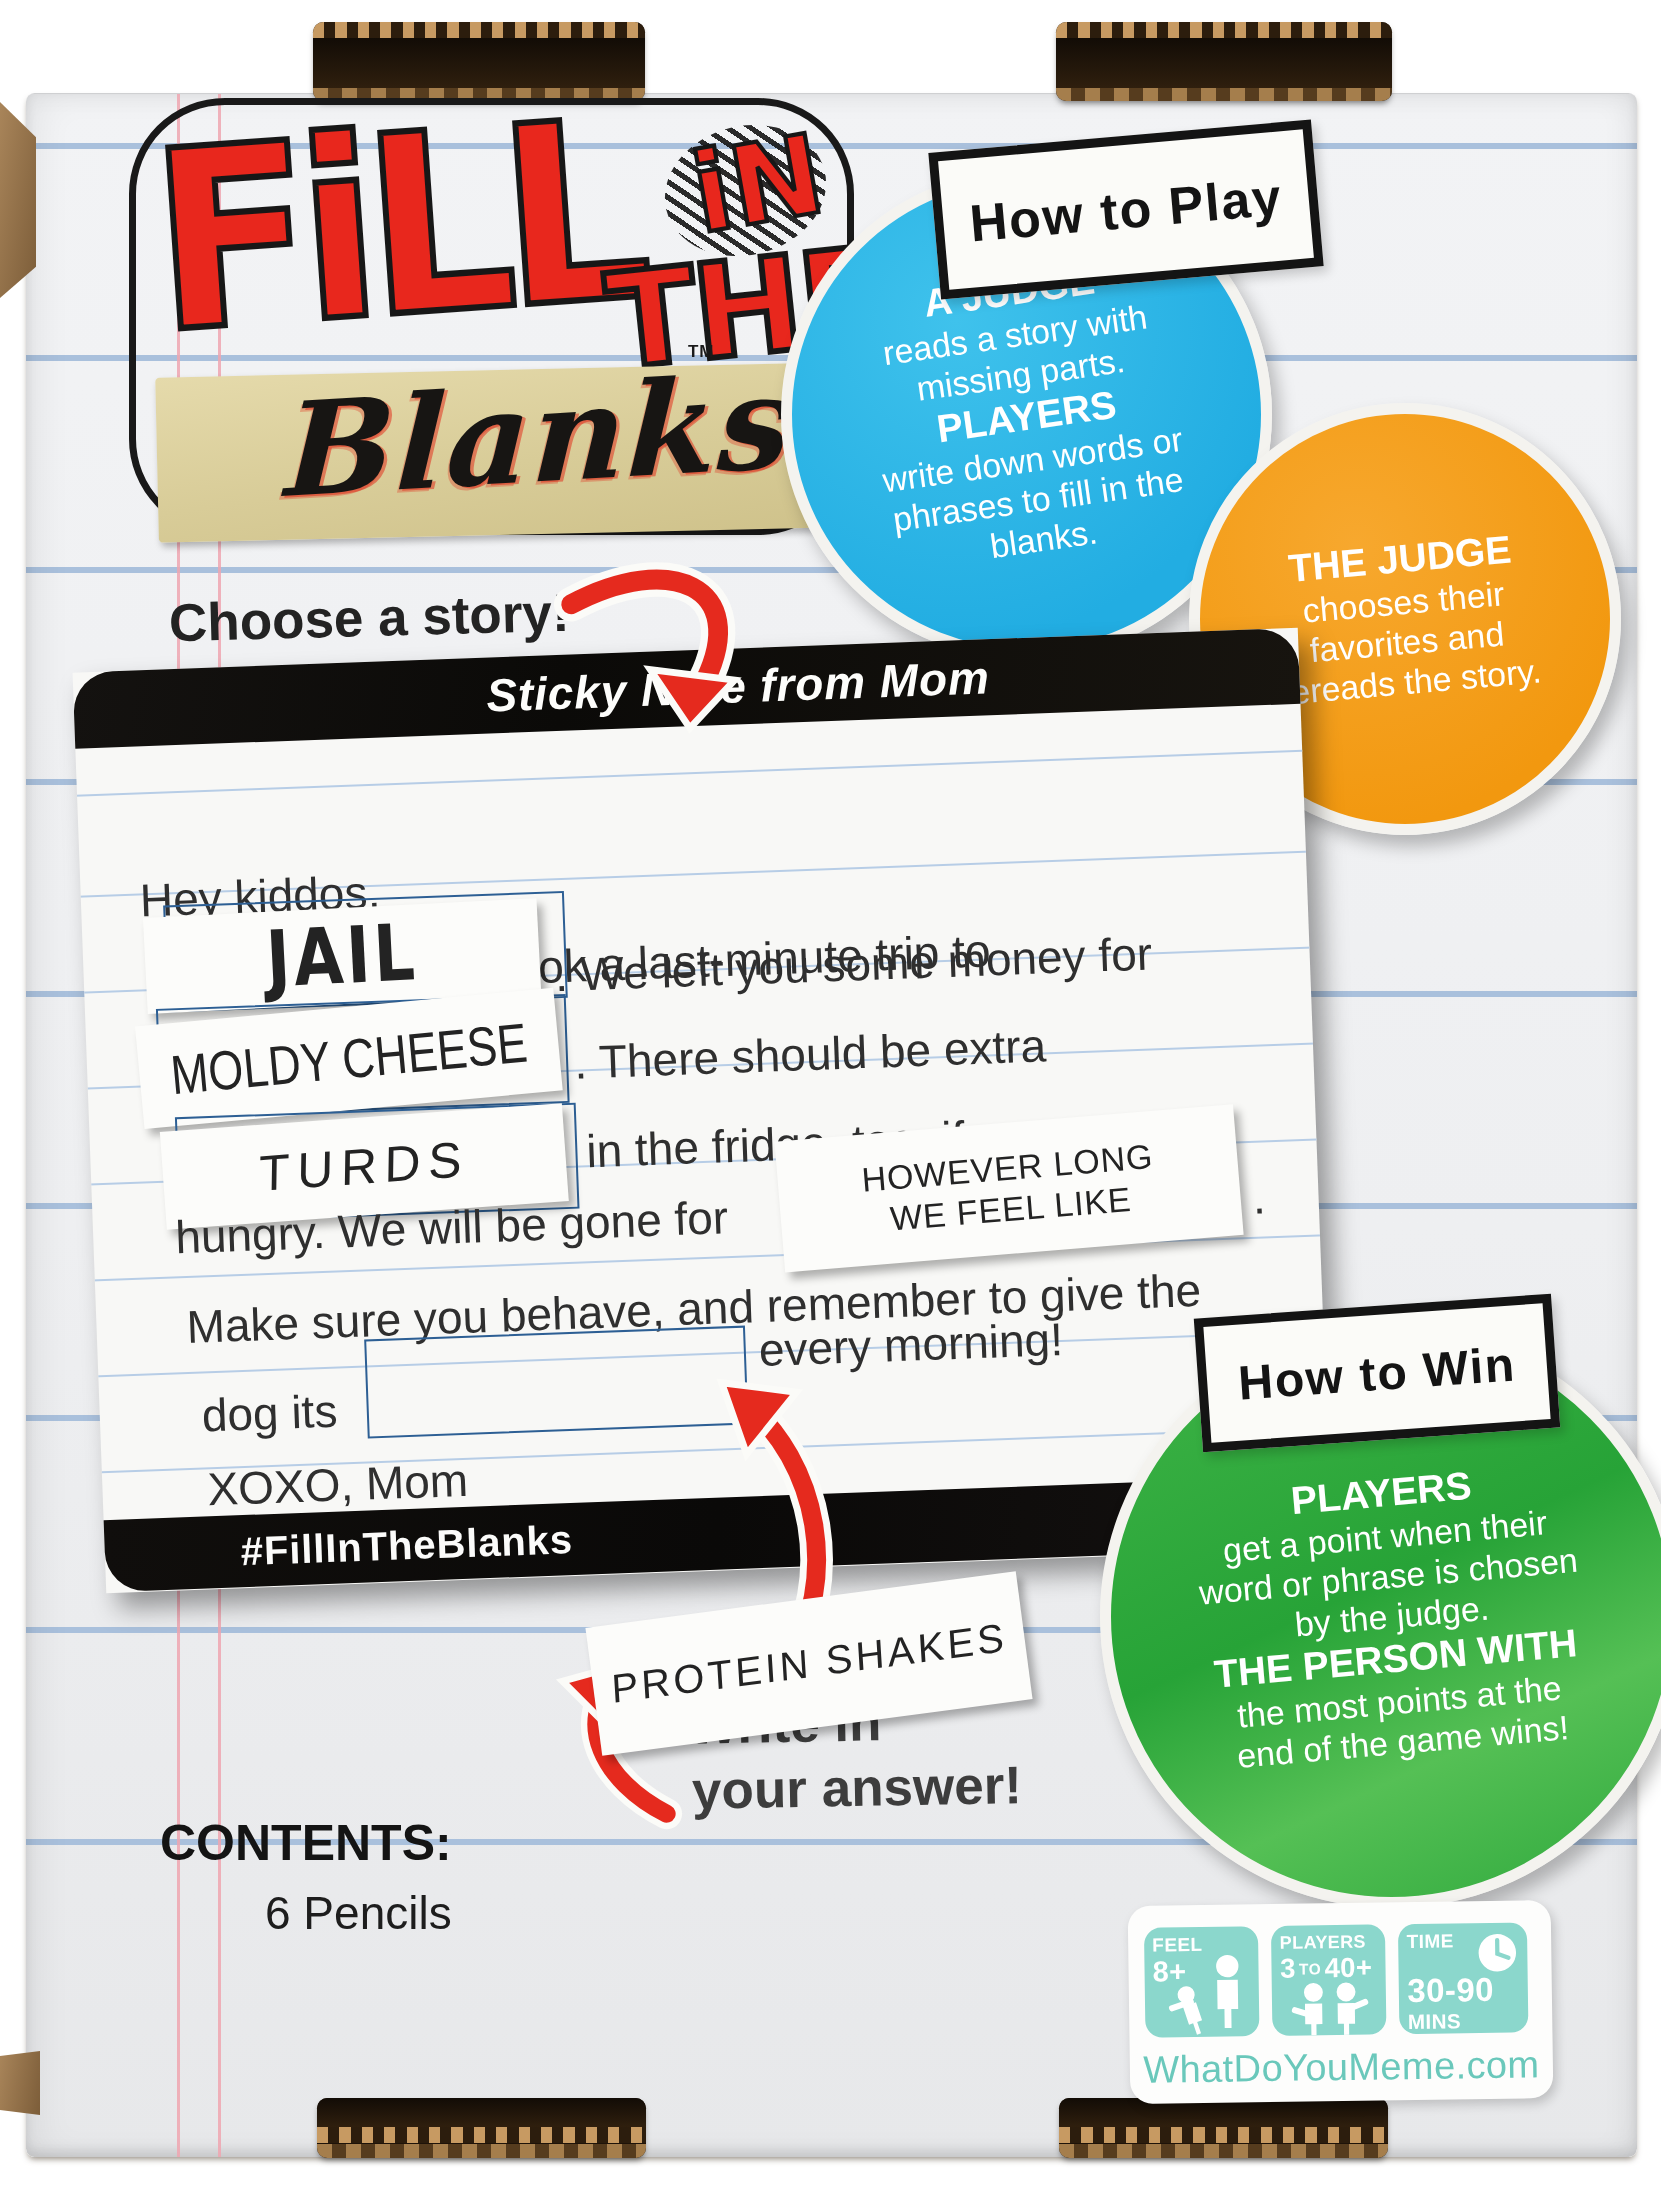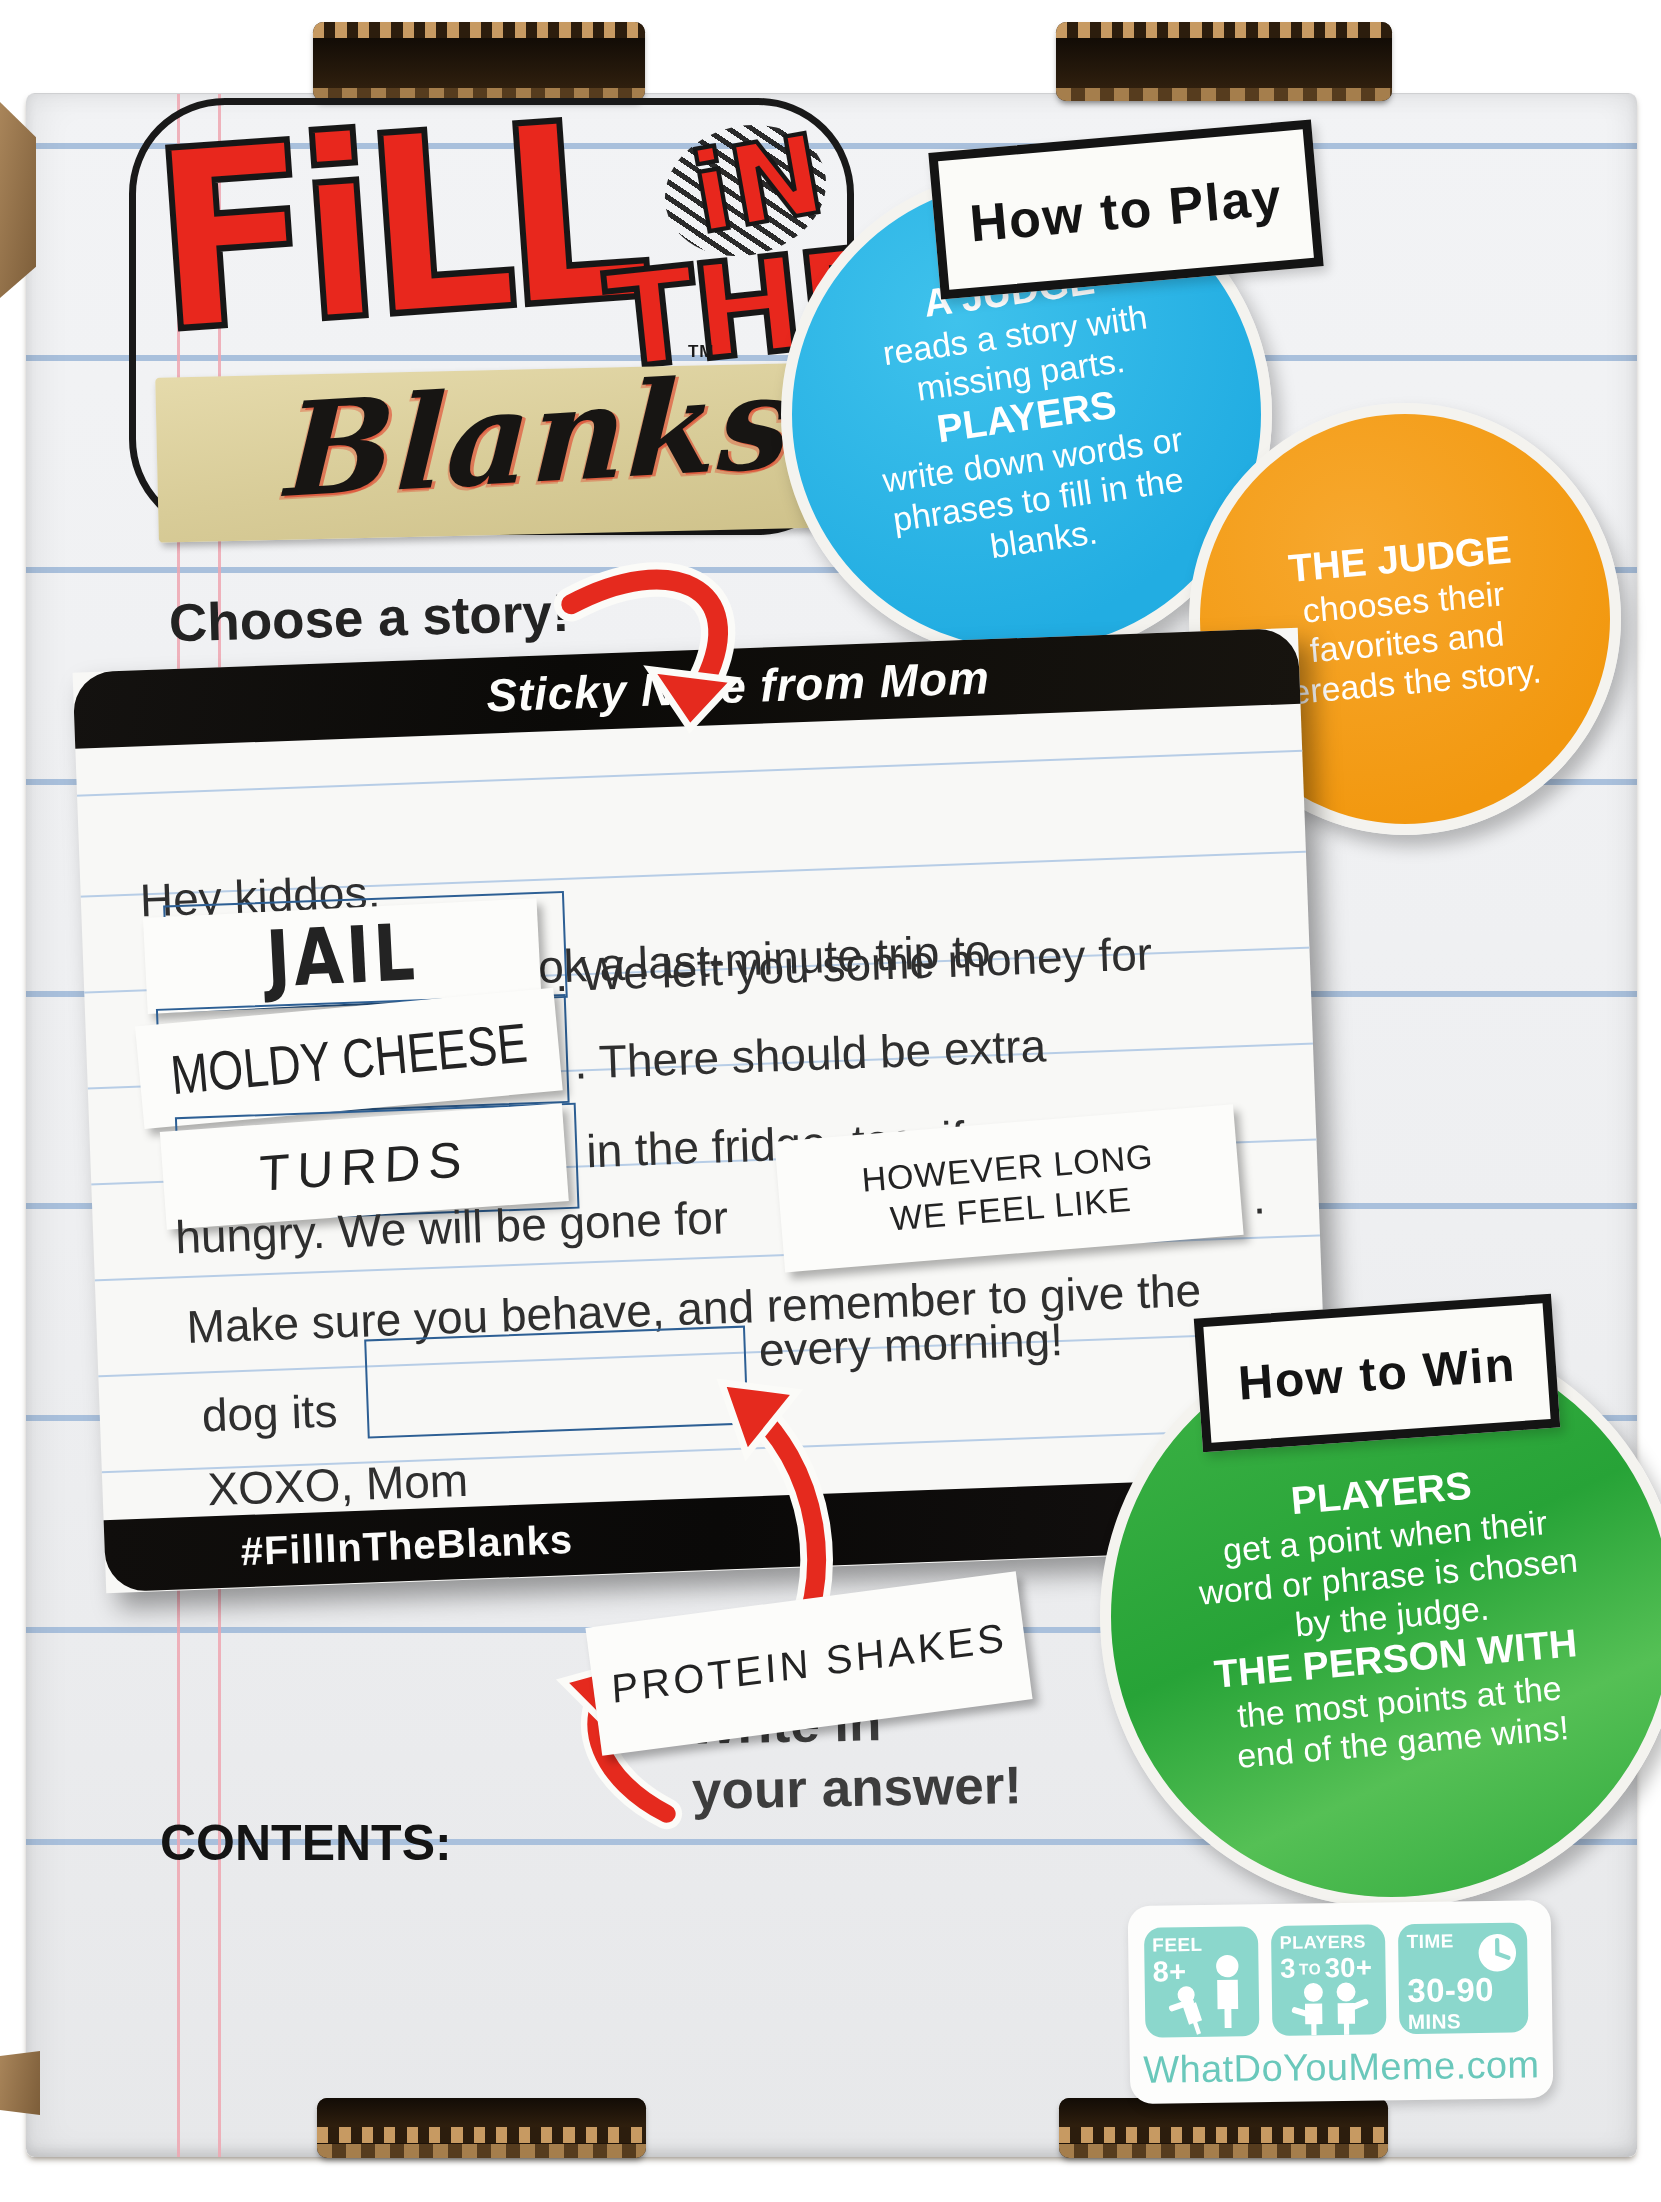--- a/index.html
+++ b/index.html
@@ -215,41 +215,42 @@
     <div class="ln">the most points at the</div>
     <div class="ln">end of the game wins!</div>
   </div>
 </div>
 <div class="abs hand-box" style="left:1198px;top:1306px;width:340px;height:116px;transform:rotate(-4deg);z-index:30;">
   <span style="font-size:48px;">How to Win</span>
 </div>
 
 <div class="abs" style="left:160px;top:1814px;text-align:right;">
   <div style="font-size:50px;font-weight:bold;color:#141414;margin-bottom:13.8px;">CONTENTS:</div>
+  <div class="contents-item">6 Pencils</div>
 </div>
 
 <div class="abs panel">
   <div class="badge" style="left:15.5px;">
     <span class="lb" style="left:8.6px;top:6.9px;font-size:19px;">FEEL</span>
     <span class="lb" style="left:8.6px;top:27.5px;font-size:29px;">8+</span>
     <svg width="114" height="110" style="position:absolute;left:0;top:0;" viewBox="0 0 132 128">
       <circle cx="96" cy="46" r="13" fill="#fff"></circle>
       <path d="M84 62 h24 v34 h-8 v22 h-8 v-22 h-8 z" fill="#fff"></path>
       <g transform="rotate(-18 52 92)">
         <circle cx="52" cy="78" r="10" fill="#fff"></circle>
         <path d="M44 90 h16 v22 h-6 v14 h-5 v-14 h-5 z" fill="#fff"></path>
         <rect x="28" y="84" width="30" height="7" rx="3" fill="#fff"></rect>
       </g>
     </svg>
   </div>
   <div class="badge" style="left:143px;">
     <span class="lb" style="left:8.6px;top:6.9px;font-size:18px;">PLAYERS</span>
     <span class="lb" style="left:8.6px;top:27px;font-size:27.5px;">3</span>
     <span class="lb" style="left:27.5px;top:35px;font-size:15.5px;">TO</span>
-    <span class="lb" style="left:53px;top:27px;font-size:27.5px;">30+</span>
+    <span class="lb" style="left:53px;top:27px;font-size:27.5px;">40+</span>
     <svg width="114" height="110" style="position:absolute;left:0;top:0;" viewBox="0 0 132 128">
       <circle cx="48" cy="78" r="11" fill="#fff"></circle>
       <path d="M38 91 h20 v24 h-7 v14 h-6 v-14 h-7 z" fill="#fff"></path>
       <rect x="24" y="94" width="26" height="7" rx="3" fill="#fff" transform="rotate(18 24 94)"></rect>
       <circle cx="86" cy="78" r="11" fill="#fff"></circle>
       <path d="M76 91 h20 v24 h-7 v14 h-6 v-14 h-7 z" fill="#fff"></path>
       <rect x="84" y="96" width="28" height="7" rx="3" fill="#fff" transform="rotate(-22 84 96)"></rect>
     </svg>
   </div>
   <div class="badge" style="left:270px;width:129px;">

